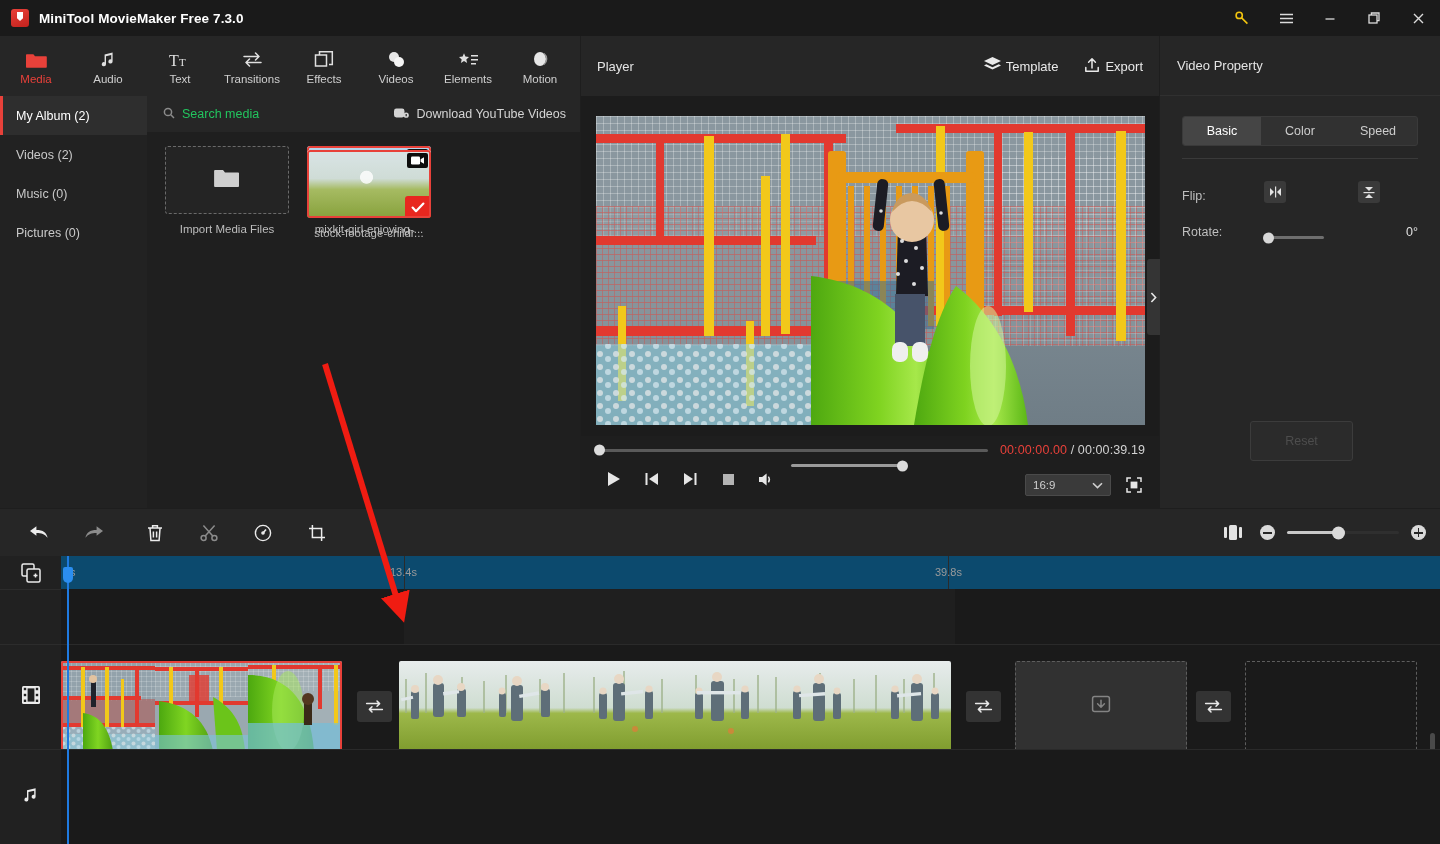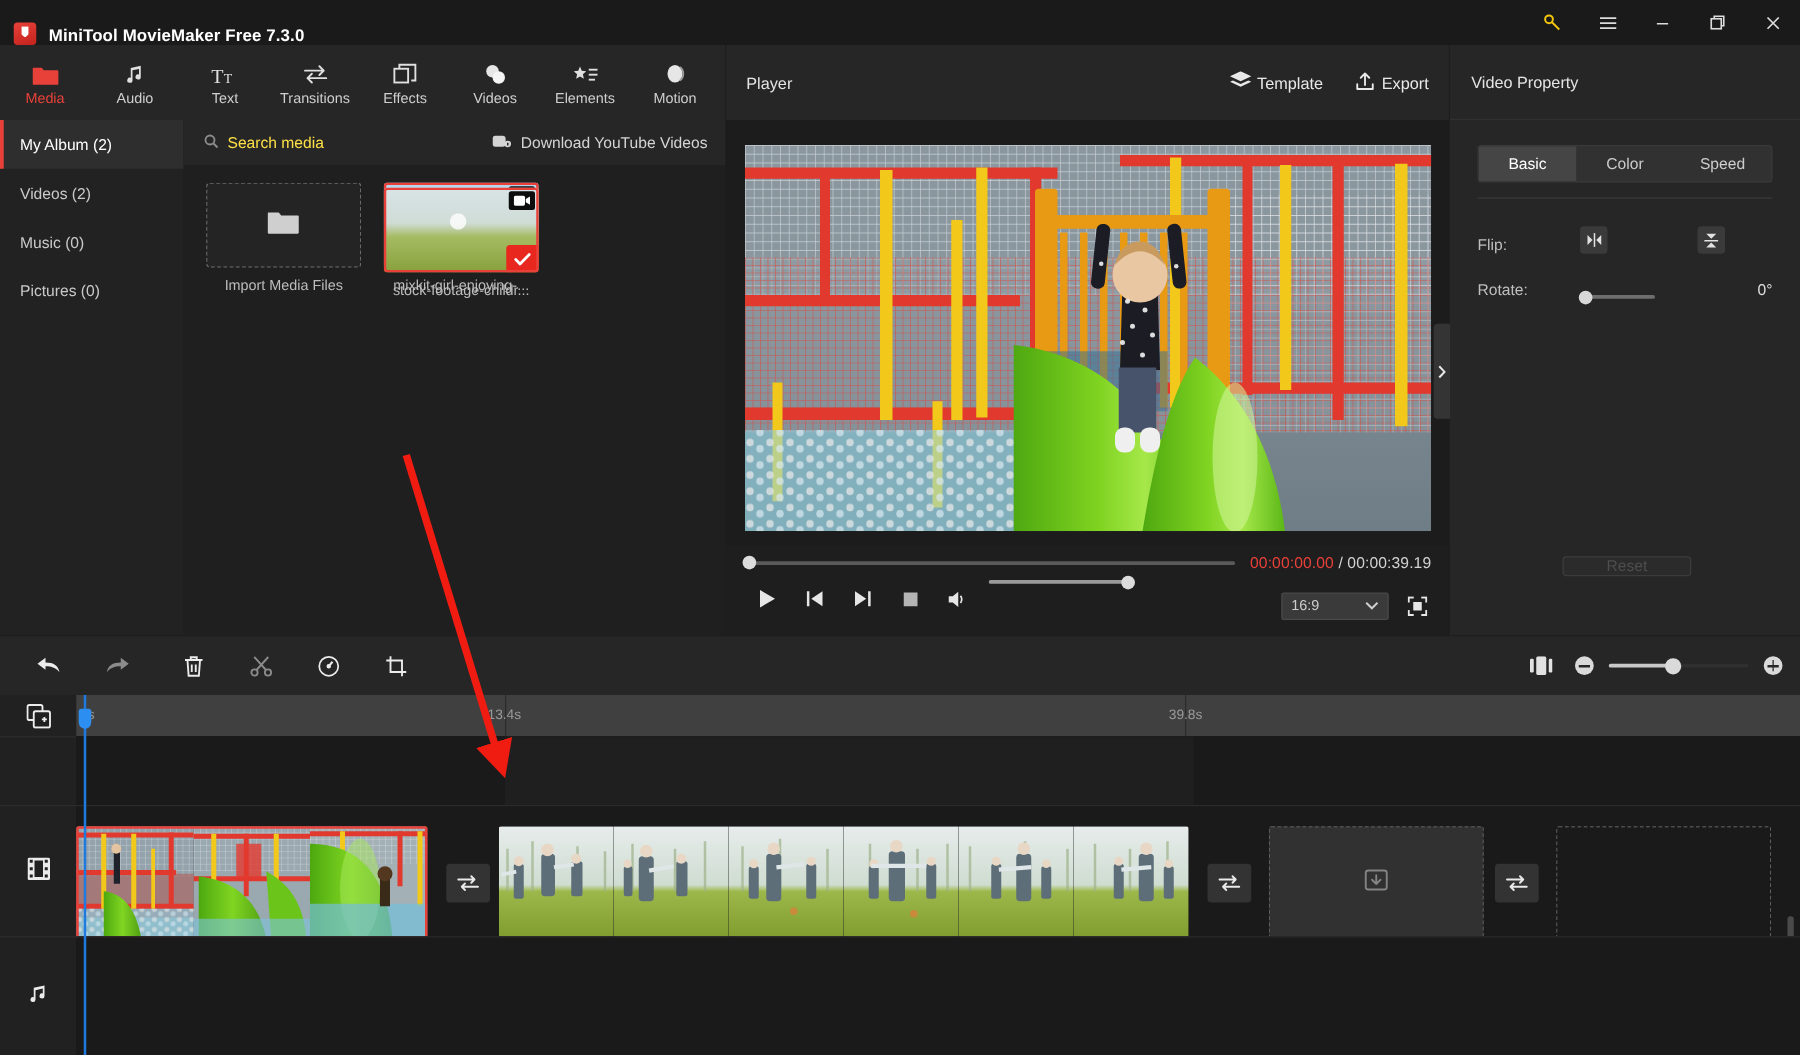--- a/index.html
+++ b/index.html
@@ -8,21 +8,21 @@
     background: #1c1c1c;
     font-family: "Liberation Sans", sans-serif;
     overflow: hidden;
     -webkit-font-smoothing: antialiased;
   }
   .app { position: relative; width: 1440px; height: 844px; background: #1e1e1e; }
 
   
   .titlebar {
     position: absolute; top: 0; left: 0; width: 1440px; height: 36px;
-    background: #1a1a1a; display: flex; align-items: flex-end;
+    background: #1a1a1a; display: flex; align-items: center;
   }
   .title-logo {
     width: 18px; height: 18px; margin-left: 11px; border-radius: 3px;
     background: linear-gradient(160deg,#e8413a,#c3221d);
     position: relative; flex: none;
   }
   .title-logo::after {
     content: ""; position: absolute; left: 6px; top: 3px; width: 6px; height: 9px;
     background: #fff; clip-path: polygon(0 0,100% 0,100% 70%,50% 100%,0 70%);
   }
@@ -64,21 +64,21 @@
   }
   .album-item.active { background: #2e2e2e; color: #ffffff; }
   .album-item.active::before {
     content: ""; position: absolute; left: 0; top: 0; width: 3px; height: 39px; background: #e8413a;
   }
   .media-main { flex: 1; height: 412px; background: #1f1f1f; position: relative; }
   .media-topbar {
     height: 36px; display: flex; align-items: center; justify-content: space-between;
     background: #262626; padding: 0 14px 0 16px;
   }
-  .search-box { display: flex; gap: 7px; color: #fde047; font-size: 12.5px; }
+  .search-box { display: flex; gap: 7px; color: #22c55e; font-size: 12.5px; }
   .yt-dl { display: flex; align-items: center; gap: 8px; color: #d4d4d4; font-size: 12.5px; }
   .thumbs { padding: 14px 0 0 18px; display: flex; flex-wrap: wrap; gap: 18px 18px; align-content: flex-start; }
   .cell { width: 124px; }
   .cell-box {
     width: 124px; height: 68px; border-radius: 3px; position: relative; overflow: hidden;
   }
   .import-box {
     border: 1px dashed #6a6a6a; background: #242424;
     display: flex; align-items: center; justify-content: center;
   }
@@ -169,21 +169,21 @@
   .rp-row { display: flex; align-items: flex-end; margin-top: 22px; gap: 34px; }
   .rp-label { width: 57px; color: #bfbfbf; font-size: 12.5px; }
   .flip-btn {
     width: 26px; height: 22px; background: #3a3a3a; border-radius: 3px;
     display: flex; align-items: center; justify-content: center; color: #e2e2e2; margin-right: 38px;
   }
   .rot-track { width: 72px; height: 3px; background: #6e6e6e; border-radius: 2px; position: relative; margin-left: 5px; }
   .rot-knob { position: absolute; left: -4px; top: 50%; transform: translateY(-50%); width: 11px; height: 11px; border-radius: 50%; background: #d8d8d8; }
   .rot-val { margin-left: 48px; color: #e0e0e0; font-size: 12.5px; }
   .reset-btn {
-    position: absolute; left: 90px; bottom: 47px; width: 103px; height: 16px;
+    position: absolute; left: 90px; bottom: 47px; width: 103px; height: 40px;
     border: 1px solid #3c3c3c; border-radius: 3px; color: #4d4d4d; font-size: 12.5px;
     display: flex; align-items: center; justify-content: center; background: #2b2b2b;
   }
 
   
   .tl-toolbar {
     position: absolute; top: 509px; left: 0; width: 1440px; height: 47px;
     background: #262626; display: flex; align-items: center;
   }
   .tlbtn { width: 54px; height: 47px; display: flex; align-items: center; justify-content: center; color: #e4e4e4; }
@@ -197,21 +197,21 @@
   .circ-btn.plus::after { content: ""; position: absolute; left: 6.7px; top: 3px; width: 1.6px; height: 9px; background: #262626; }
 
   
   .timeline { position: absolute; top: 556px; left: 0; width: 1440px; height: 288px; background: #1a1a1a; }
   .track-gutter { position: absolute; left: 0; top: 0; width: 61px; height: 288px; background: #212121; }
   .gut-0 { position: absolute; left: 0; top: 0; width: 61px; height: 33px; display: flex; align-items: center; justify-content: center; color: #ececec; }
   .gut-1 { position: absolute; left: 0; top: 33px; width: 61px; height: 55px; border-top: 1px solid #2c2c2c; }
   .gut-2 { position: absolute; left: 0; top: 88px; width: 61px; height: 105px; border-top: 1px solid #2c2c2c; display: flex; align-items: center; justify-content: center; color: #ececec; }
   .gut-3 { position: absolute; left: 0; top: 193px; width: 61px; height: 95px; border-top: 1px solid #2c2c2c; display: flex; align-items: center; justify-content: center; color: #ececec; }
 
-  .ruler { position: absolute; left: 61px; top: 0; width: 1379px; height: 33px; background: #404040; }
+  .ruler { position: absolute; left: 61px; top: 0; width: 1379px; height: 33px; background: #0c4a6e; }
   .ruler-tick { position: absolute; top: 10px; color: #9a9a9a; font-size: 11px; }
   .ruler-div { position: absolute; top: 0; width: 1px; height: 33px; background: #2b2b2b; }
 
   .tl-body { position: absolute; left: 61px; top: 33px; width: 1379px; height: 255px; background: #1a1a1a; }
   .lane-a { position: absolute; left: 0; top: 0; width: 1379px; height: 55px; background: #1f1f1f; }
   .lane-a .seg-dark { position: absolute; top: 0; height: 55px; background: #1a1a1a; }
   .lane-v { position: absolute; left: 0; top: 55px; width: 1379px; height: 105px; background: #1a1a1a; border-top: 1px solid #2a2a2a; }
   .lane-m { position: absolute; left: 0; top: 160px; width: 1379px; height: 95px; background: #1a1a1a; border-top: 1px solid #2a2a2a; }
 
   .clip { position: absolute; top: 16px; height: 90px; overflow: hidden; border-radius: 2px; }

